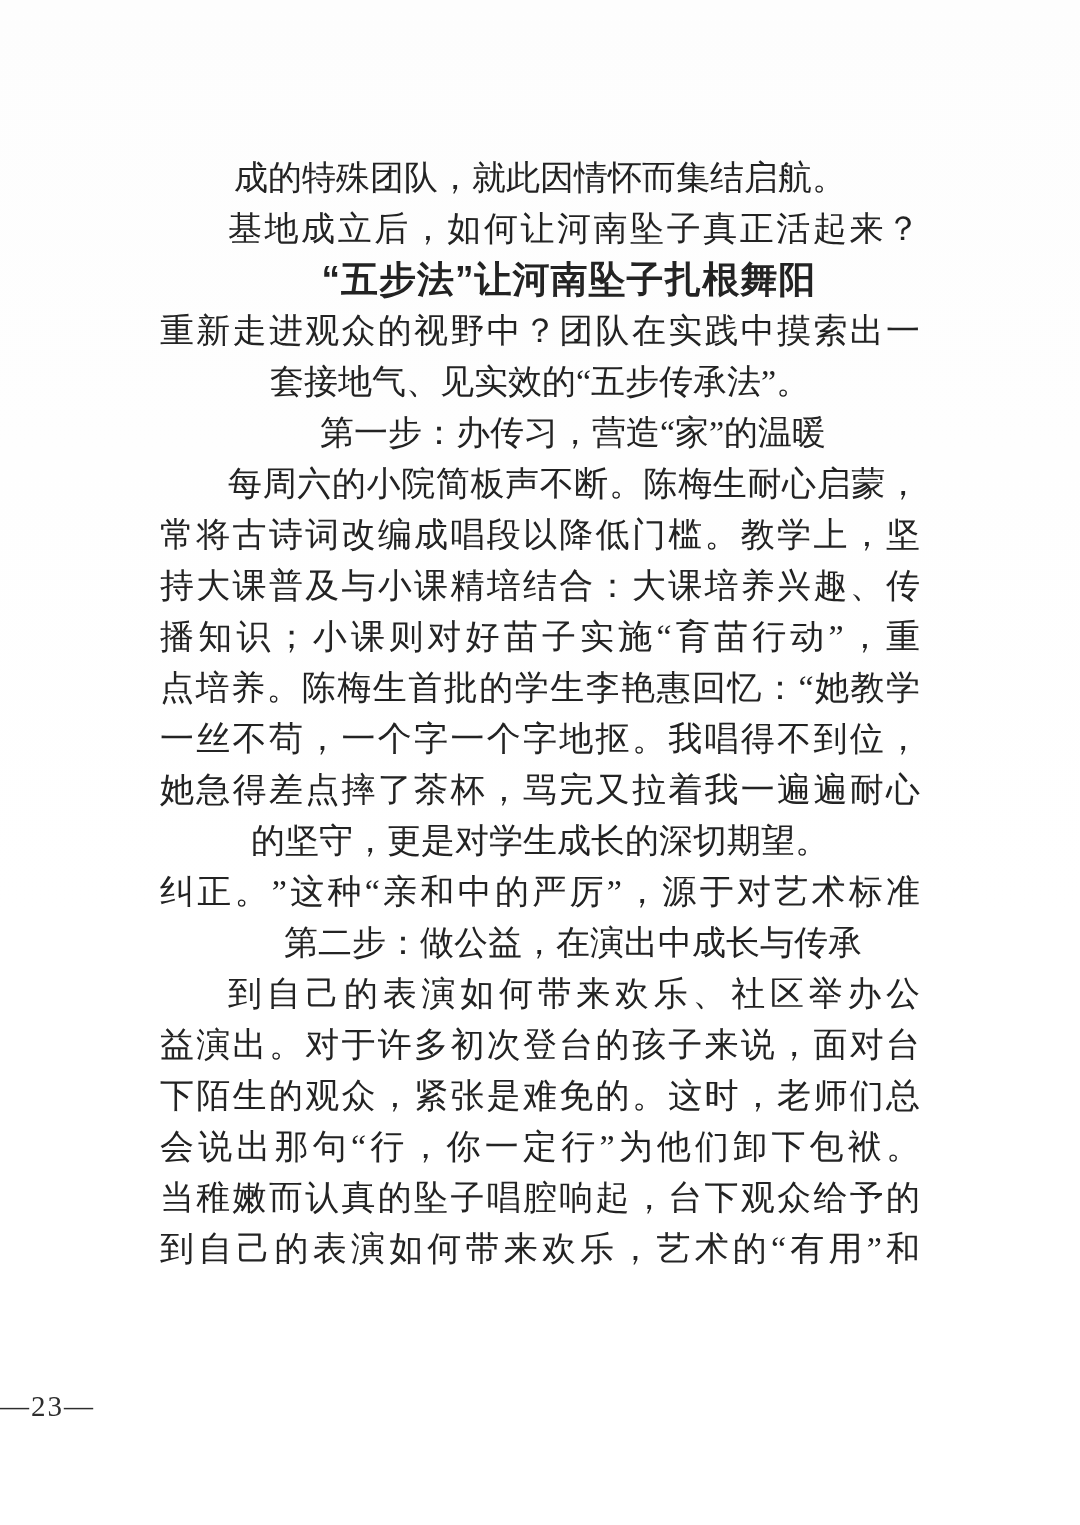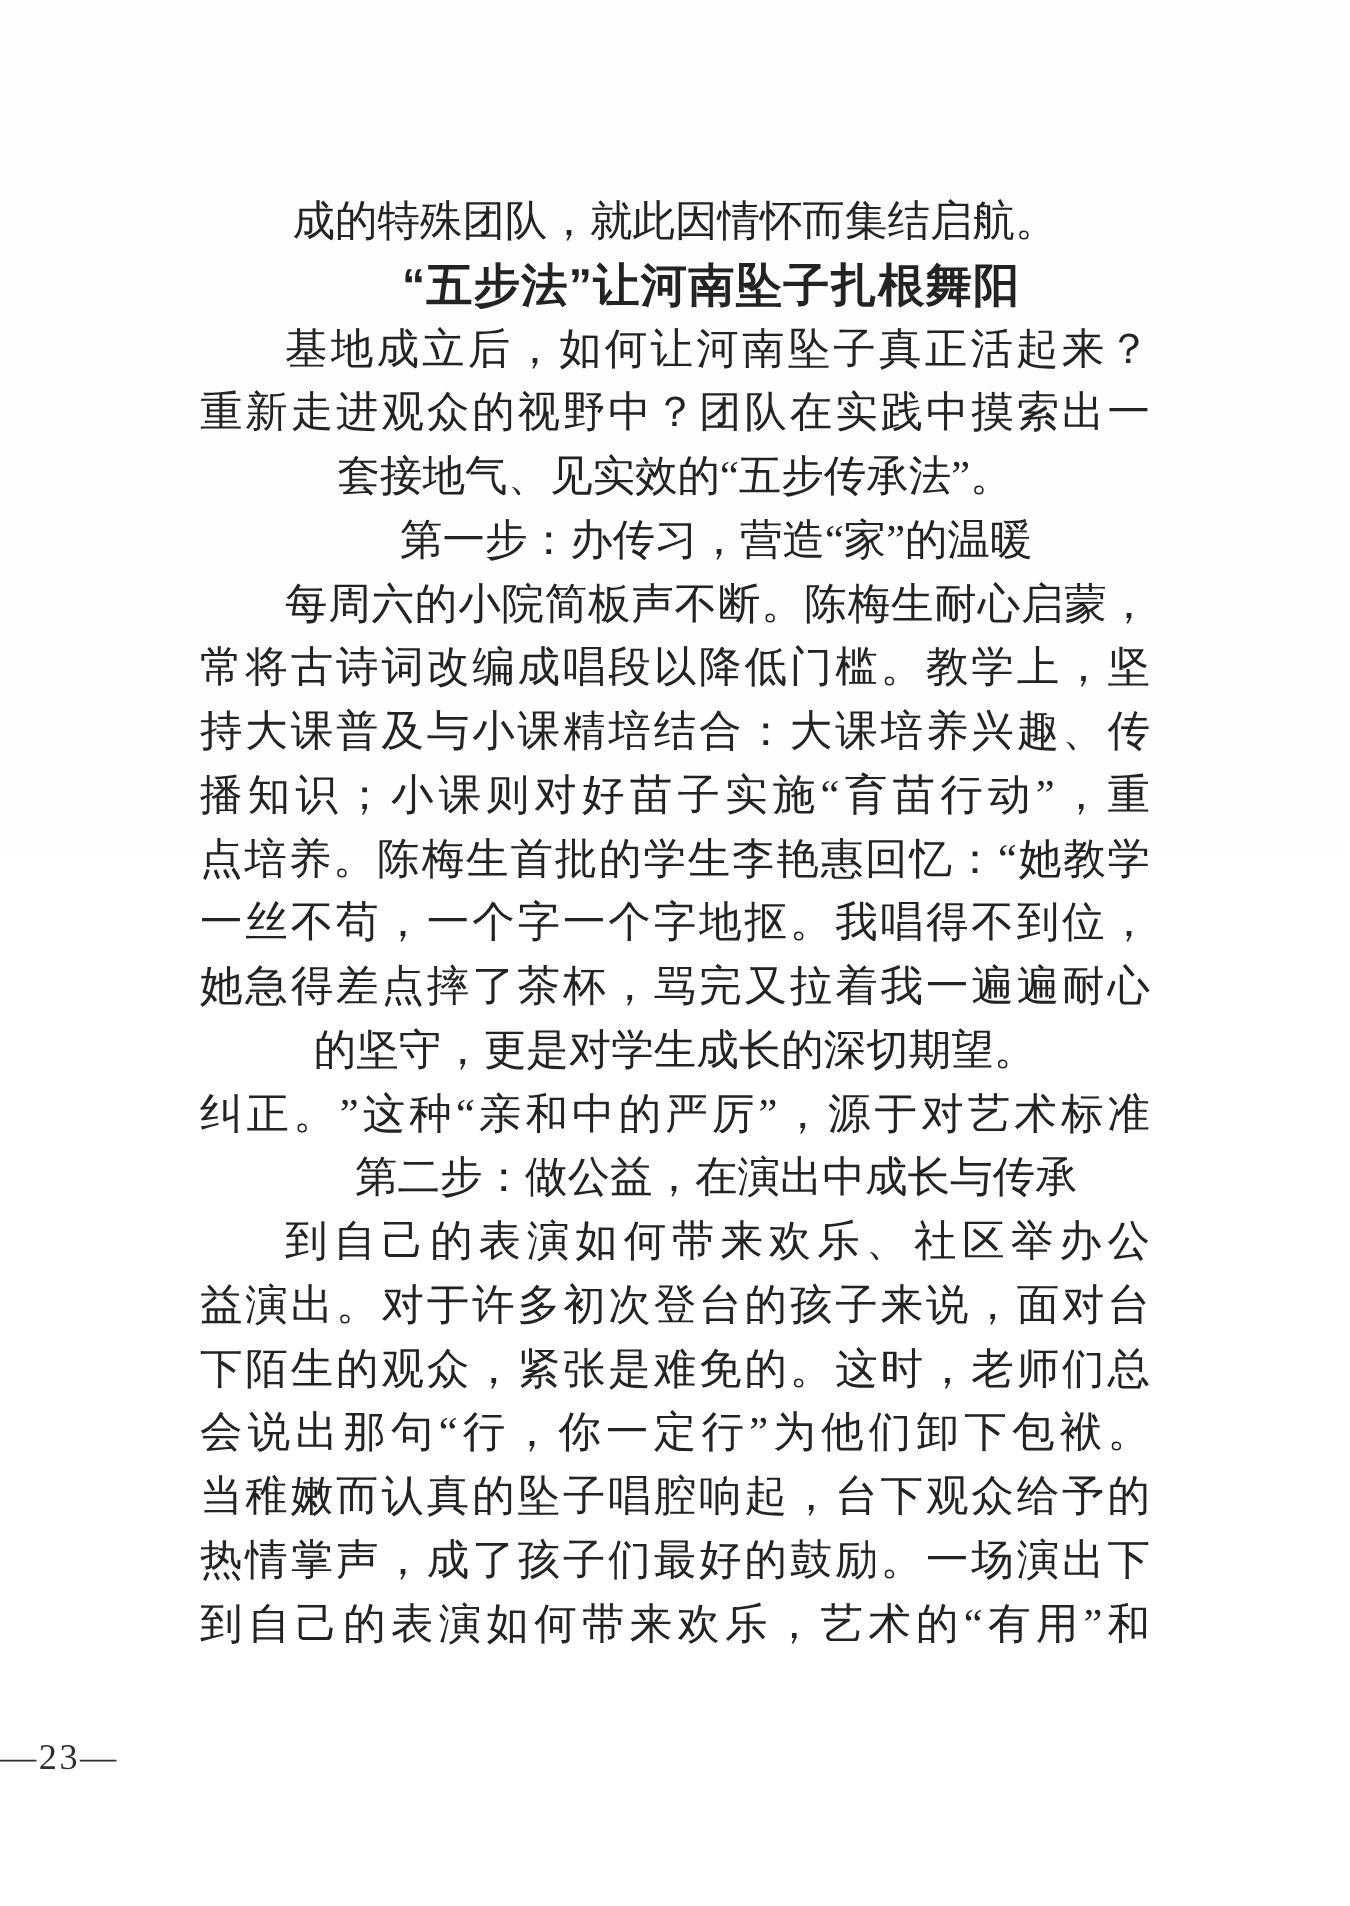--- a/index.html
+++ b/index.html
@@ -65,37 +65,36 @@
     color: #2e2e2e;
     font-family: "Liberation Serif", serif;
   }
 </style>
 </head>
 <body>
 
 <div class="page">
   <div class="text-content">
       <div class="line body">成的特殊团队，就此因情怀而集结启航。</div>
+      <div class="line indent justify">基地成立后，如何让河南坠子真正活起来？</div>
       <div class="line title">“五步法”让河南坠子扎根舞阳</div>
-      <div class="line indent justify">基地成立后，如何让河南坠子真正活起来？</div>
       <div class="line body justify">重新走进观众的视野中？团队在实践中摸索出一</div>
       <div class="line body">套接地气、见实效的“五步传承法”。</div>
       <div class="line step">第一步：办传习，营造“家”的温暖</div>
       <div class="line indent justify">每周六的小院简板声不断。陈梅生耐心启蒙，</div>
       <div class="line body justify">常将古诗词改编成唱段以降低门槛。教学上，坚</div>
       <div class="line body justify">持大课普及与小课精培结合：大课培养兴趣、传</div>
       <div class="line body justify">播知识；小课则对好苗子实施“育苗行动”，重</div>
       <div class="line body justify">点培养。陈梅生首批的学生李艳惠回忆：“她教学</div>
       <div class="line body justify">一丝不苟，一个字一个字地抠。我唱得不到位，</div>
       <div class="line body justify">她急得差点摔了茶杯，骂完又拉着我一遍遍耐心</div>
       <div class="line body">的坚守，更是对学生成长的深切期望。</div>
       <div class="line body justify">纠正。”这种“亲和中的严厉”，源于对艺术标准</div>
       <div class="line step">第二步：做公益，在演出中成长与传承</div>
       <div class="line indent justify">到自己的表演如何带来欢乐、社区举办公</div>
       <div class="line body justify">益演出。对于许多初次登台的孩子来说，面对台</div>
       <div class="line body justify">下陌生的观众，紧张是难免的。这时，老师们总</div>
       <div class="line body justify">会说出那句“行，你一定行”为他们卸下包袱。</div>
       <div class="line body justify">当稚嫩而认真的坠子唱腔响起，台下观众给予的</div>
-      <div class="line body justify">热情掌声，成了孩子们最好的鼓励。一场演出下</div>
       <div class="line body justify">到自己的表演如何带来欢乐，艺术的“有用”和</div>
     </div>
   <div class="page-number">—23—</div>
 </div>
 
 </body></html>

